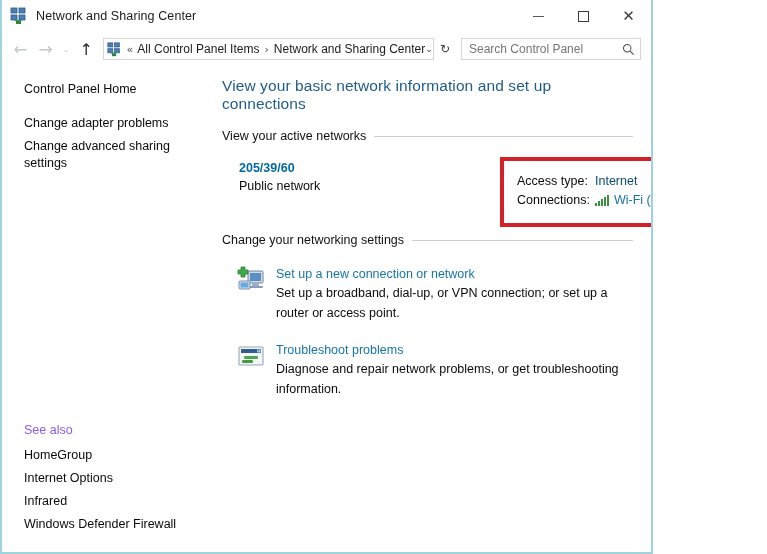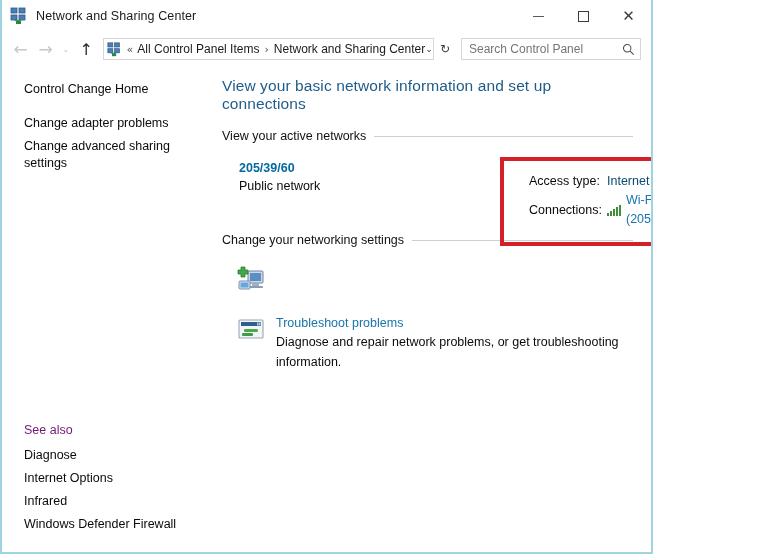--- a/index.html
+++ b/index.html
@@ -227,21 +227,21 @@
   }
   .side-gap { height: 11px; }
   .see-also {
     position: absolute;
     left: 0;
     bottom: 17px;
     width: 100%;
   }
   .see-also-title {
     font-size: 12.5px;
-    color: #701a75;
+    color: #8b5cf6;
     padding: 0 0 7px 22px;
   }
 
   .main {
     flex: 1 1 auto;
     padding: 12px 18px 0 7px;
     box-sizing: border-box;
     position: relative;
   }
   .page-title {
@@ -291,21 +291,21 @@
     box-sizing: border-box;
     width: 239px;
   }
   .detail-row {
     display: flex;
     align-items: center;
     line-height: 19px;
     font-size: 12.5px;
     color: #0b0b0b;
   }
-  .detail-key { width: 78px; flex: 0 0 78px; margin-left: 12px; }
+  .detail-key { width: 78px; flex: 0 0 78px; }
   .detail-val { color: #0c4a6e; }
   .wifi-bars {
     display: inline-flex;
     align-items: flex-end;
     height: 11px;
     margin-right: 5px;
     gap: 1px;
   }
   .wifi-bars i {
     display: block;
@@ -404,28 +404,28 @@
           <circle cx="5.6" cy="5.6" r="4" fill="none" stroke="#4a4a4a" stroke-width="1.1"></circle>
           <line x1="8.7" y1="8.7" x2="12.6" y2="12.6" stroke="#4a4a4a" stroke-width="1.1"></line>
         </svg>
       </span>
     </div>
   </div>
 
   <div class="content">
 
     <div class="sidebar">
-      <div class="side-link">Control Change Home</div>
+      <div class="side-link">Control Panel Home</div>
       <div class="side-gap"></div>
       <div class="side-link">Change adapter problems</div>
       <div class="side-link">Change advanced sharing settings</div>
 
       <div class="see-also">
         <div class="see-also-title">See also</div>
-        <div class="side-link">Diagnose</div>
+        <div class="side-link">HomeGroup</div>
         <div class="side-link">Internet Options</div>
         <div class="side-link">Infrared</div>
         <div class="side-link">Windows Defender Firewall</div>
       </div>
     </div>
 
     <div class="main">
       <h1 class="page-title">View your basic network information and set up connections</h1>
 
       <div class="section-head">
@@ -468,20 +468,24 @@
             <svg width="30" height="30" viewBox="0 0 30 30">
               <rect x="12" y="5" width="15" height="12" rx="1" fill="#cfd9e6" stroke="#6e86a3" stroke-width="1"></rect>
               <rect x="14" y="7" width="11" height="8" fill="#5b8fc4"></rect>
               <rect x="16" y="17" width="7" height="3" fill="#9fb0c6"></rect>
               <rect x="12" y="20" width="15" height="2" rx="1" fill="#8b9cb3"></rect>
               <rect x="3" y="15" width="11" height="8" rx="1" fill="#d7e3ef" stroke="#6e86a3" stroke-width="0.9"></rect>
               <rect x="4.5" y="16.5" width="8" height="5" fill="#66a7de"></rect>
               <path d="M5 1 h4 v3 h3 v4 h-3 v3 h-4 v-3 h-3 v-4 h3 z" fill="#3fa84a" stroke="#2d7d36" stroke-width="0.8"></path>
             </svg>
           </div>
+          <div>
+            <div class="setting-title">Set up a new connection or network</div>
+            <div class="setting-desc">Set up a broadband, dial-up, or VPN connection; or set up a router or access point.</div>
+          </div>
         </div>
 
         <div class="setting-item">
           <div class="setting-icon">
             <svg width="30" height="30" viewBox="0 0 30 30">
               <rect x="3" y="5" width="24" height="18" rx="1" fill="#f3f5f7" stroke="#9aa6b4" stroke-width="1.1"></rect>
               <rect x="5" y="7" width="20" height="4" fill="#2e5f8f"></rect>
               <rect x="21" y="7.5" width="1.6" height="3" fill="#9fd0ef"></rect>
               <rect x="23" y="7.5" width="1.6" height="3" fill="#9fd0ef"></rect>
               <rect x="8" y="14" width="14" height="3" rx="1.2" fill="#4ca84f"></rect>

